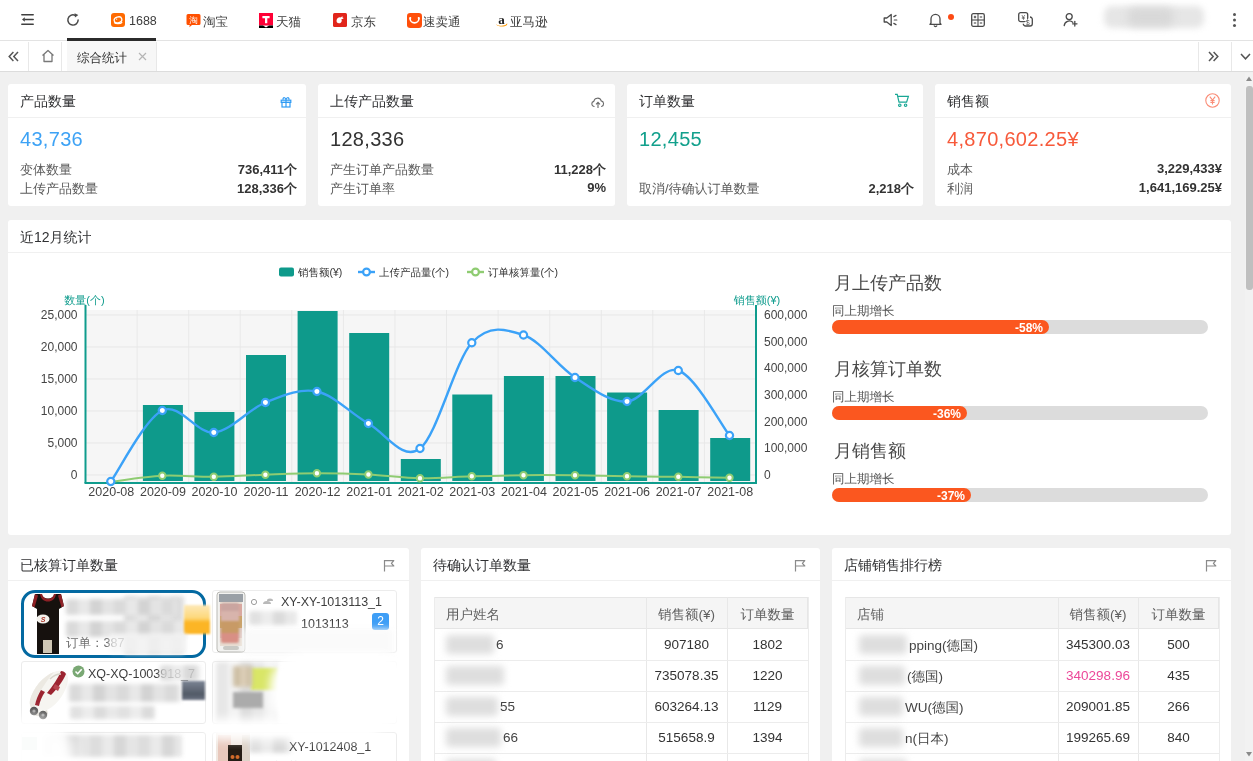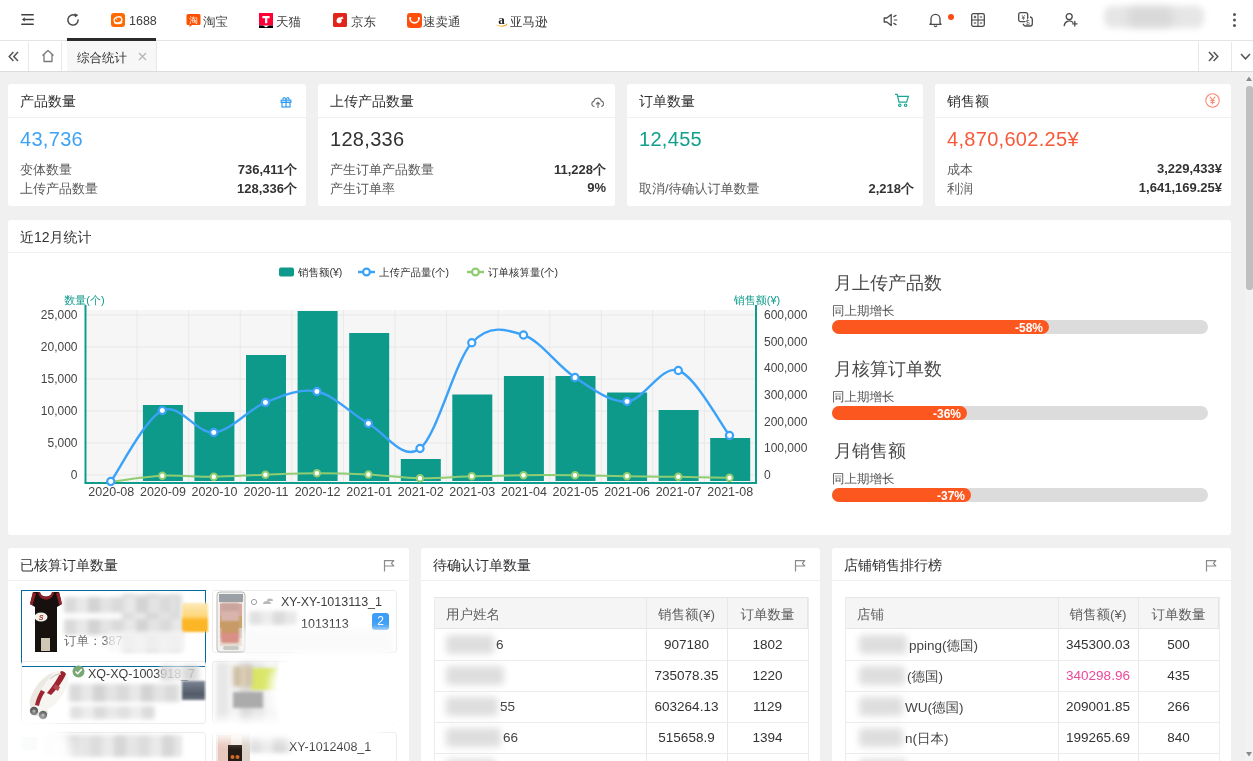--- a/index.html
+++ b/index.html
@@ -303,21 +303,21 @@
 <div class="abs" style="left:824px;top:268px;width:376px;height:14px;border-radius:7px;background:#dcdcdc"></div>
 <div class="abs" style="left:824px;top:268px;width:139px;height:14px;border-radius:7px;background:#fb571f"></div>
 <div class="abs" style="left:917px;top:269px;width:40px;font-size:12px;font-weight:bold;color:#fff;text-align:right">-37%</div>
 </div>
 <div class="panel" style="left:8px;top:548px;width:401px;height:260px;overflow:hidden">
 <div class="abs" style="left:0;top:0;right:0;height:33px;border-bottom:1px solid #f0f0f0"></div>
 <div class="ptitle">已核算订单数量</div>
 <svg class="abs" style="right:14px;top:11px" width="12" height="13" viewBox="0 0 12 13">
 <path d="M1.5 1 V12.5 M1.5 1.6 H10.8 L8.4 4.3 L10.8 7 H1.5" fill="none" stroke="#8a8a8a" stroke-width="1.2" stroke-linejoin="round"></path>
       </svg>
-<div class="abs" style="left:13px;top:42px;width:185px;height:77px;border:1px solid #0369a1;border-radius:0">
+<div class="abs" style="left:13px;top:42px;width:185px;height:68px;border:3px solid #0369a1;border-radius:14px">
         <svg class="abs" style="left:6px;top:1px" width="36" height="61" viewBox="0 0 36 61">
 <path d="M5 0 H12 C12 6 24 6 24 0 H31 L34 12 L29 15 L29 60 H7 L7 15 L2 12 Z" fill="#16110e"></path>
 <path d="M5 0 H12 C12.5 3 15 4.8 18 4.8 C21 4.8 23.5 3 24 0 H26 C25 5.5 22 7.5 18 7.5 C14 7.5 11 5.5 10 0 Z" fill="#8e2025"></path>
 <path d="M5 0 L2 12 L4.5 13.5 L8 1.5 Z" fill="#8e2025"></path>
           <path d="M31 0 L34 12 L31.5 13.5 L28 1.5 Z" fill="#8e2025"></path>
 <ellipse cx="13" cy="25" rx="6.5" ry="4.5" fill="#f3f1ec"></ellipse>
           <text x="13" y="28" font-size="7" font-weight="bold" fill="#a93226" text-anchor="middle" font-style="italic">S</text>
 <rect x="13" y="46" width="9" height="13" fill="#cfc6b4"></rect>
         </svg>
         <div class="pxblur" style="left:100px;top:3px;width:60px;height:58px;filter:blur(2px);opacity:.9"></div>

